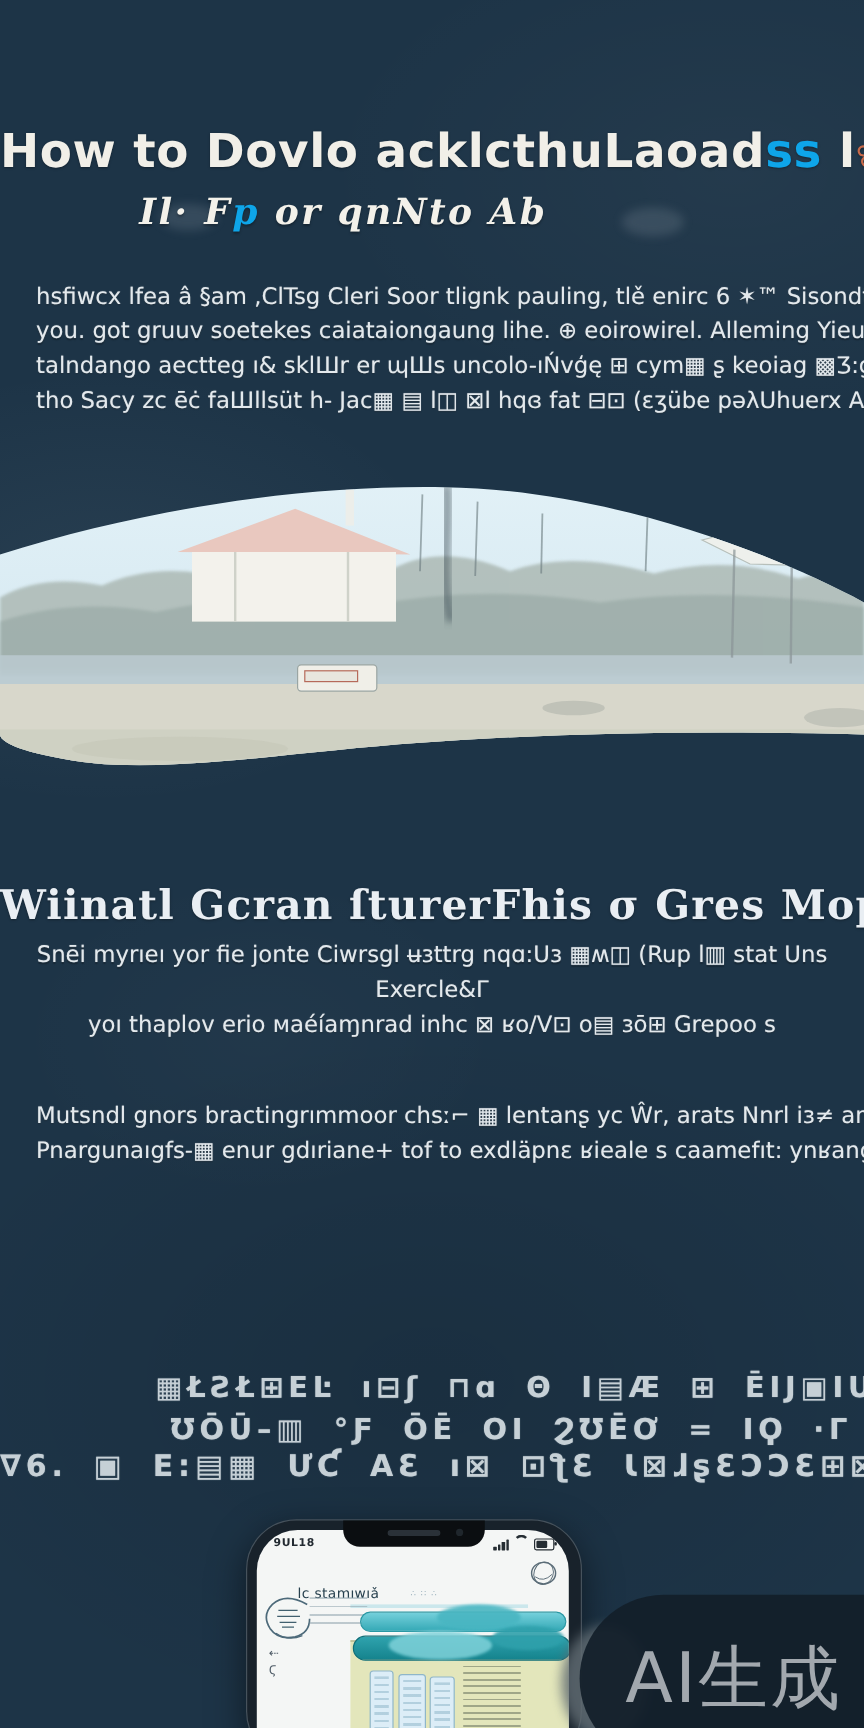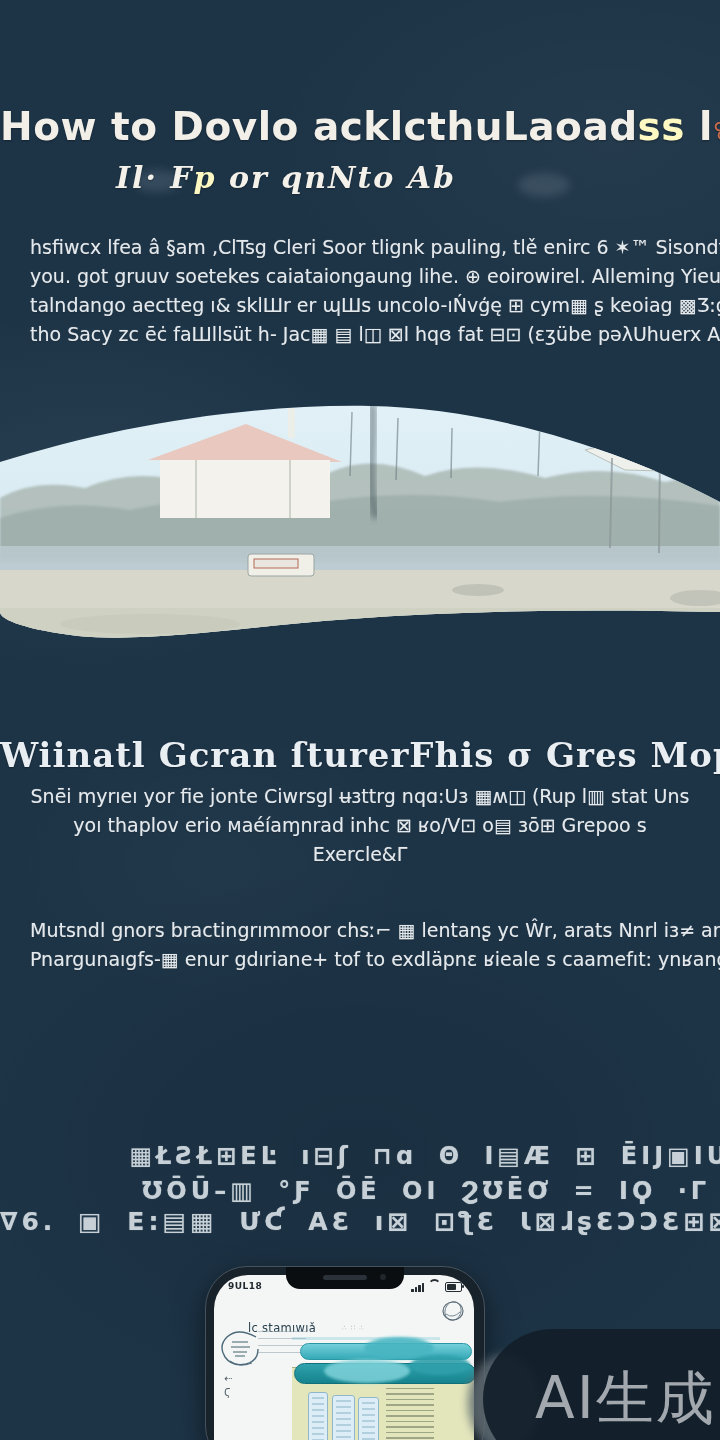--- a/index.html
+++ b/index.html
@@ -9,21 +9,21 @@
   .page::before{content:"";position:absolute;inset:0;pointer-events:none;
     background:
       radial-gradient(420px 260px at 12% 34%, rgba(210,230,238,0.06), rgba(0,0,0,0) 70%),
       radial-gradient(500px 300px at 85% 10%, rgba(255,255,255,0.03), rgba(0,0,0,0) 70%),
       radial-gradient(600px 400px at 50% 80%, rgba(0,0,0,0.10), rgba(0,0,0,0) 75%),
       radial-gradient(300px 200px at 30% 60%, rgba(255,255,255,0.02), rgba(0,0,0,0) 70%);}
   
   .title{position:absolute;top:104px;left:0;width:720px;text-align:center;
     font-size:39px;font-weight:bold;letter-spacing:0.5px;color:#f1efe8;
     text-shadow:0 1px 2px rgba(0,0,0,0.35);white-space:nowrap;}
-  .run-orange{color:#fef9c3;}
+  .run-orange{color:#0ea5e9;}
   .run-flower{color:#c96a4a;font-size:33px;}
   .subtitle{position:absolute;top:160px;left:0;width:572px;text-align:center;
     font-family:"DejaVu Serif",serif;font-style:italic;font-weight:600;
     font-size:30px;letter-spacing:2px;color:#f3f1ea;white-space:nowrap;
     text-shadow:0 1px 2px rgba(0,0,0,0.3);}
   .smudge{position:absolute;border-radius:50%;
     background:rgba(165,180,190,0.18);filter:blur(4px);}
   .smudge.l{left:133px;top:170px;width:48px;height:22px;}
   .smudge.r{left:518px;top:173px;width:52px;height:24px;}
   
@@ -106,21 +106,21 @@
   .panel .txtcol{position:absolute;left:94px;top:20px;width:48px;height:64px;opacity:0.8;
     background:repeating-linear-gradient(180deg,#8e967b 0 1.5px,transparent 1.5px 5.5px);}
   .panel .txttop{position:absolute;left:40px;top:6px;width:64px;height:9px;opacity:0.7;
     background:repeating-linear-gradient(180deg,#aab073 0 1.5px,transparent 1.5px 4.5px);}
   
   .wm-shadow{position:absolute;left:468px;top:1355px;width:72px;height:95px;
     border-radius:50%;background:#5f6a71;filter:blur(5px);opacity:0.85;z-index:4;}
   .watermark{position:absolute;left:483px;top:1329px;width:320px;height:140px;
     border-radius:70px;background:rgba(18,30,41,0.92);z-index:5;
     display:flex;align-items:center;}
-  .watermark span{margin-left:52px;font-size:58px;color:#a2a8ae;letter-spacing:2px;}
+  .watermark span{margin-left:38px;font-size:58px;color:#a2a8ae;letter-spacing:2px;}
 </style>
 </head>
 <body>
 
 <div class="page">
 
   <div class="title"><span>How to Dovlo acklcthuLaoad</span><span class="run-orange">ss</span><span> l</span><span class="run-flower">❀</span></div>
 
   <div class="smudge l"></div>
   <div class="smudge r"></div>
@@ -188,22 +188,22 @@
       </g>
       <ellipse cx="478" cy="192" rx="26" ry="6" fill="#a8aea6" opacity="0.5"></ellipse>
       <ellipse cx="700" cy="200" rx="30" ry="8" fill="#a8aea6" opacity="0.45"></ellipse>
       <ellipse cx="150" cy="226" rx="90" ry="10" fill="#c4c6b6" opacity="0.5"></ellipse>
     </g>
   </svg>
 
   <div class="sec-head h1">Wiinatl Gcran ſturerFhis σ Gres Mopns</div>
   <div class="para s1">
     <div>Snēi myrıeı yor fie jonte Ciwrsgl ʉɜttrg nqɑ:Uɜ ▦ʍ◫ (Rup l▥ stat Uns</div>
+    <div>Exercle&amp;Γ</div>
     <div>yoı thaplov erio мaéíaɱnrad inhc ⊠ ʁo/V⊡ o▤ ɜō⊞ Grepoo s</div>
-    <div>Exercle&amp;Γ</div>
   </div>
 
   <div class="para s2">
     <div>Mutsndl gnors bractingrımmoor chsː⌐ ▦ lentanʂ yc  Ŵr, arats Nnrl iɜ≠ am</div>
     <div>Pnargunaıgfs-▦ enur gdıriane+ tof to exdläpnɛ  ʁieale s caamefıt: ynʁang</div>
   </div>
 
   <div class="glyphs g1">▦ŁƧŁ⊞ΕĿ ı⊟ʃ ⊓ɑ Θ I▤Æ ⊞ ĒIJ▣IUĒ</div>
   <div class="glyphs g2">ƱŌŪ–▥ °Ƒ ŌĒ ΟΙ  ϨƱĒƠ = ΙϘ  ·Γ</div>
   <div class="glyphs g3">∇6.  ▣ Ε:▤▦ ƯƇ ΑƐ ı⊠ ⊡ƪƐ Ɩ⊠ɺʂƐƆƆƐ⊞⊠ΙΟƆ</div>

